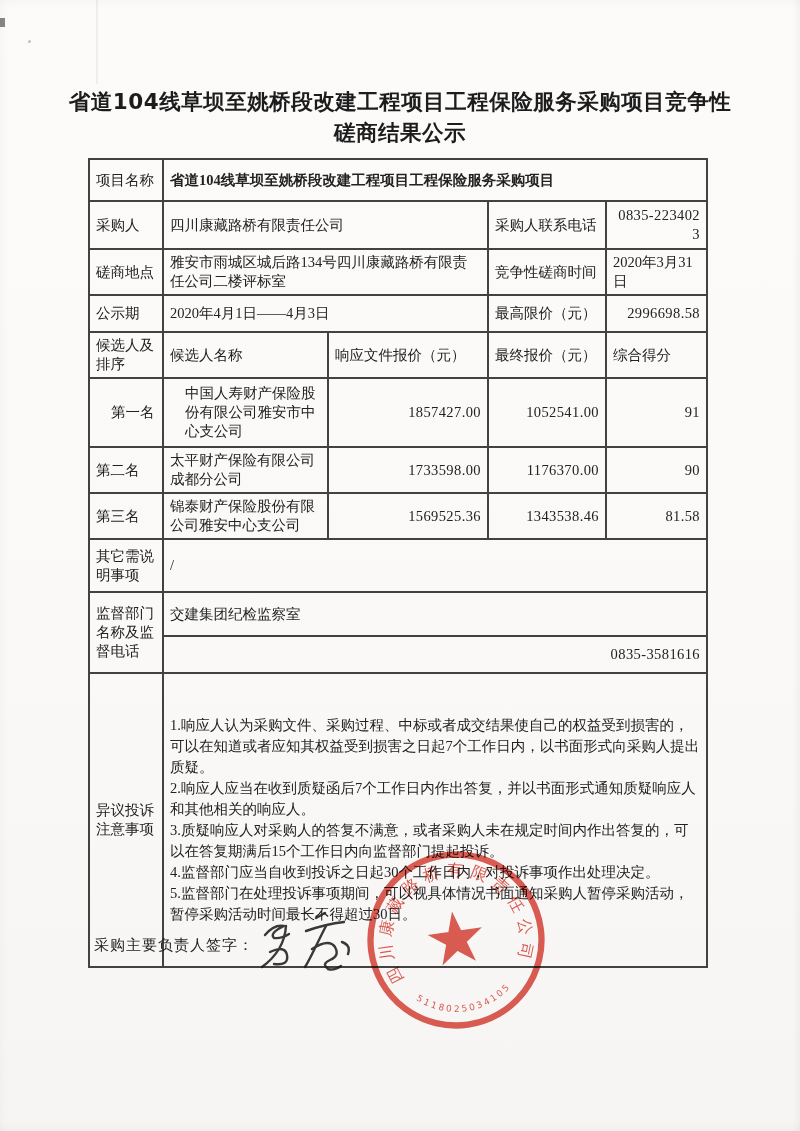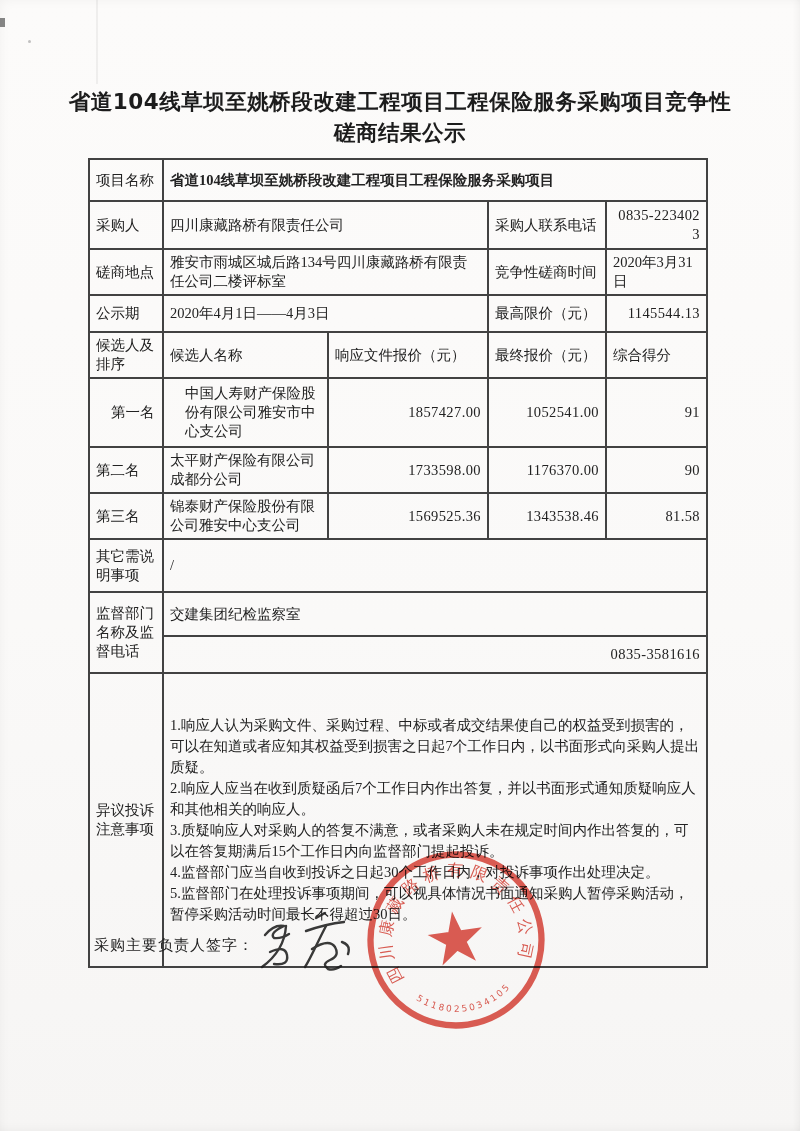--- a/index.html
+++ b/index.html
@@ -108,21 +108,21 @@
       <tr class="r3">
         <td class="lab">磋商地点</td>
         <td class="lft" colspan="2">雅安市雨城区城后路134号四川康藏路桥有限责任公司二楼评标室</td>
         <td class="ctr">竞争性磋商时间</td>
         <td class="ctr">2020年3月31日</td>
       </tr>
       <tr class="r4">
         <td class="lab">公示期</td>
         <td class="lft" colspan="2">2020年4月1日——4月3日</td>
         <td class="ctr">最高限价（元）</td>
-        <td class="num">1145544.13</td>
+        <td class="num">2996698.58</td>
       </tr>
       <tr class="r5">
         <td class="lab">候选人及排序</td>
         <td class="ctr">候选人名称</td>
         <td class="ctr">响应文件报价（元）</td>
         <td class="ctr">最终报价（元）</td>
         <td class="ctr">综合得分</td>
       </tr>
       <tr class="r6">
         <td class="lab">第一名</td>

